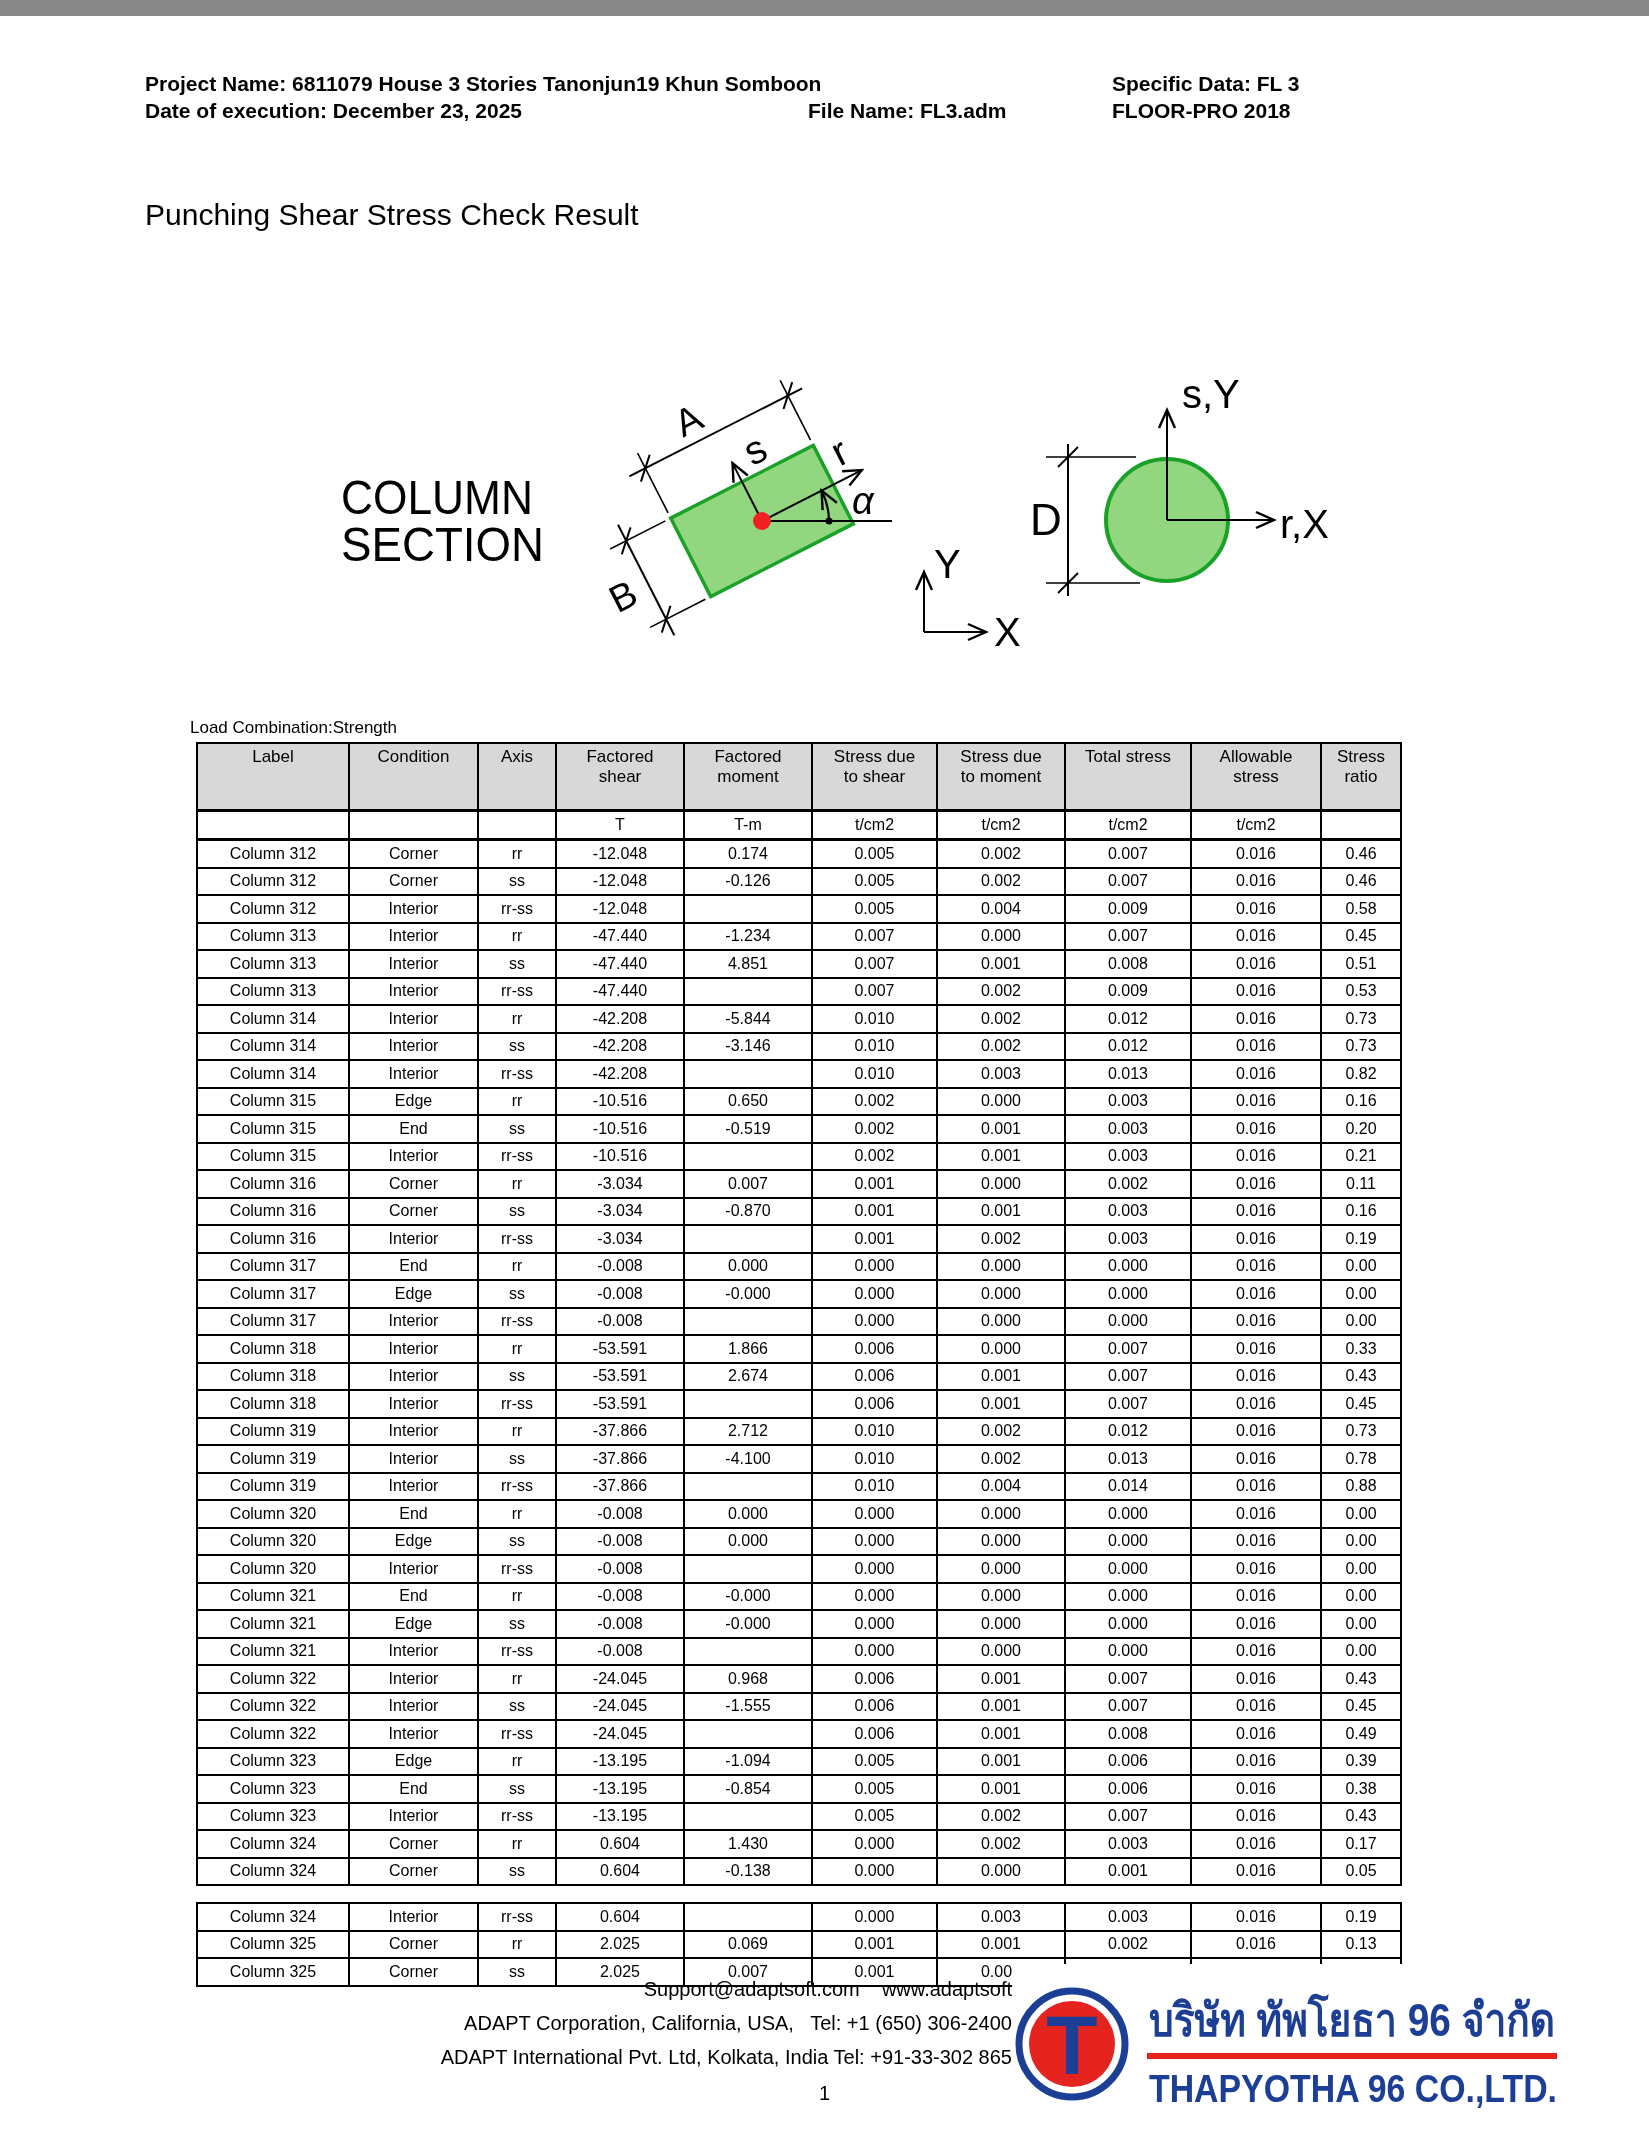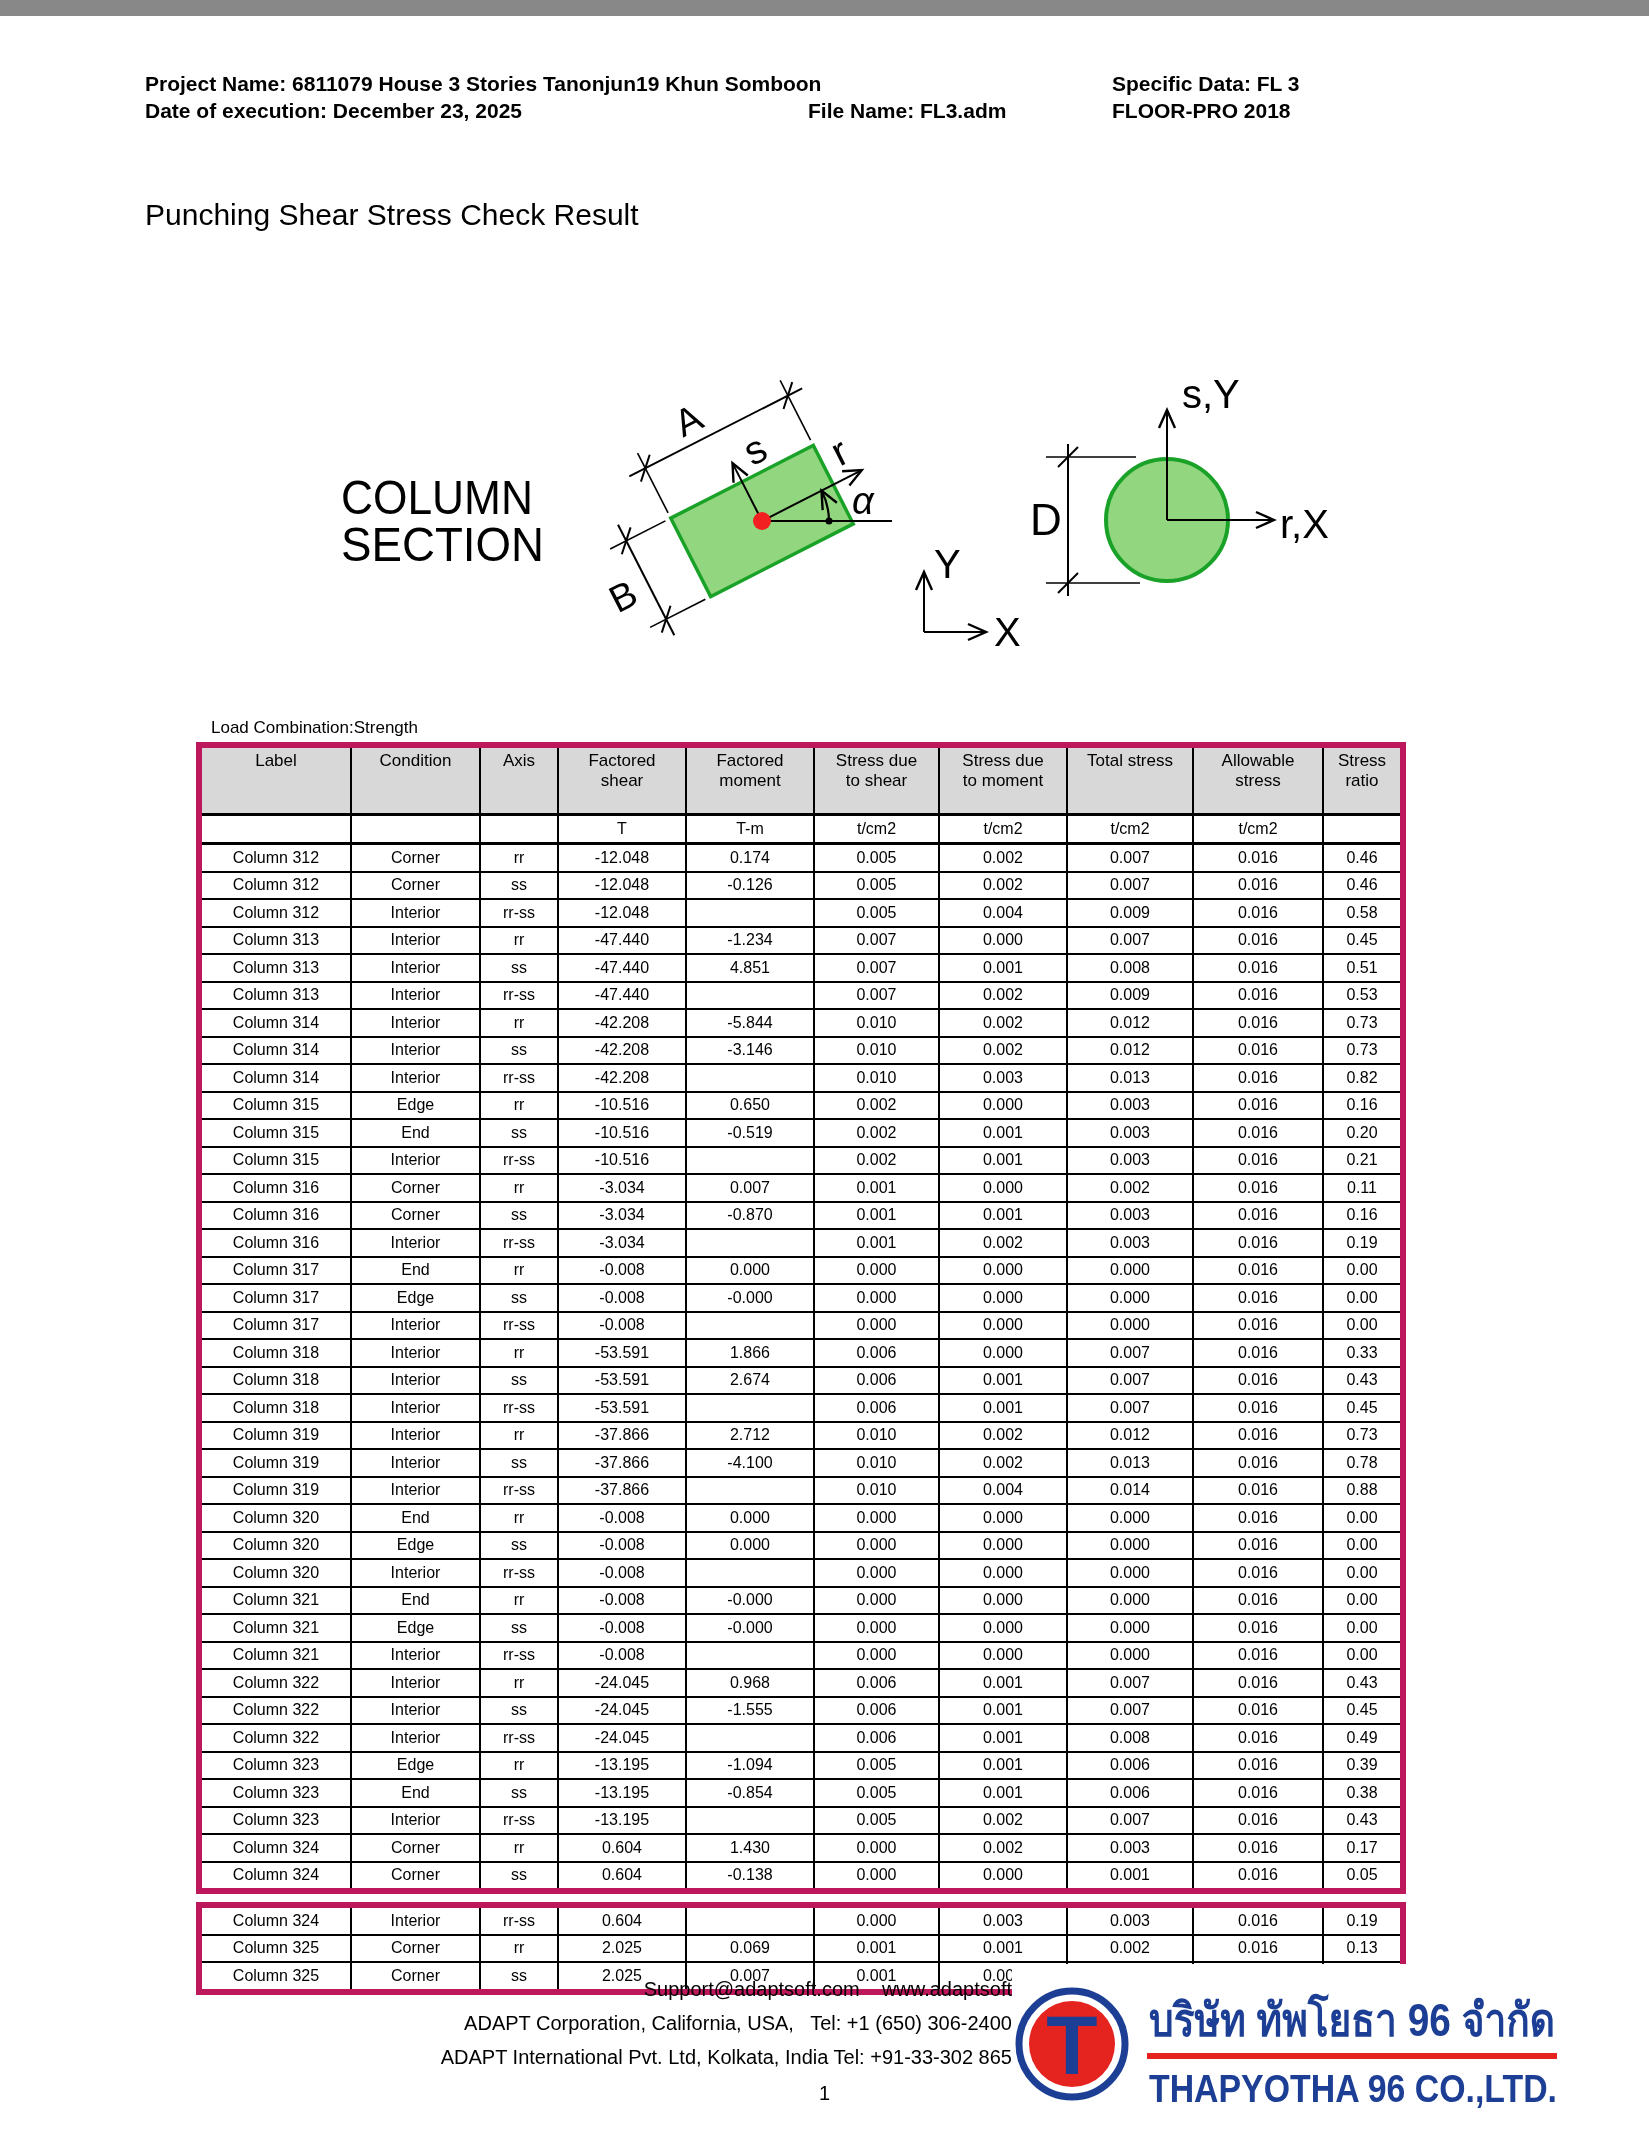--- a/index.html
+++ b/index.html
@@ -4,24 +4,24 @@
 <style>
   html,body{margin:0;padding:0;background:#888;}
   .page{
     position:relative;width:1649px;height:2134px;background:#ffffff;
     font-family:"Liberation Sans",sans-serif;color:#000000;overflow:hidden;
     margin:16px auto;
     padding-left:11px;
   }
   .hdr{position:absolute;font-weight:bold;font-size:21px;white-space:nowrap;}
   .title{position:absolute;left:145px;top:182px;font-size:30px;font-weight:400;white-space:nowrap;}
-  .loadcombo{position:absolute;left:211px;top:702px;font-size:17px;}
+  .loadcombo{position:absolute;left:190px;top:702px;font-size:17px;}
   table.results{
     position:absolute;left:196px;border-collapse:collapse;table-layout:fixed;
-    width:1204px;border:6px solid #be185d;font-size:16px;
+    width:1204px;border:2px solid #be185d;font-size:16px;
   }
   table.results th,table.results td{
     border:2px solid #000;text-align:center;vertical-align:middle;
     padding:0 2px;overflow:hidden;white-space:nowrap;
   }
   table.results th{
     background:#d8d8d8;font-weight:400;font-size:17px;height:62px;
     vertical-align:top;padding-top:3px;white-space:pre-line;line-height:20px;
   }
   table.results tr.units td{height:26px;border-top:3px solid #000;border-bottom:3px solid #000;}

